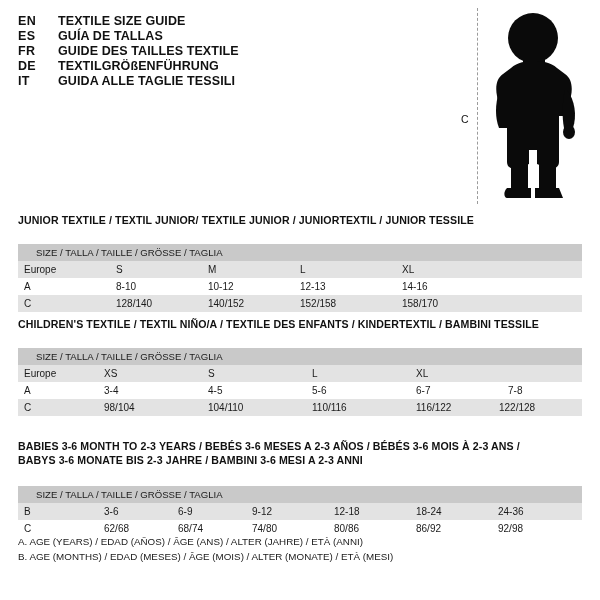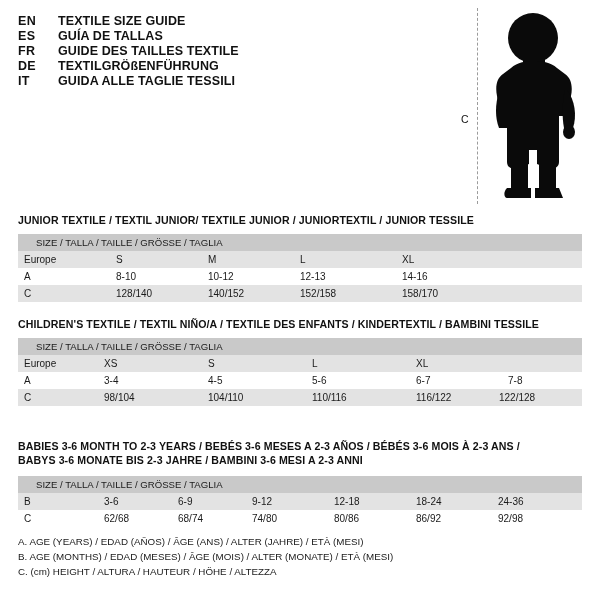--- a/index.html
+++ b/index.html
@@ -80,21 +80,21 @@
   
   .section {
     position: absolute;
     left: 18px;
     width: 564px;
   }
   .section-title {
     font-size: 10.6px;
     font-weight: bold;
     color: #111;
-    padding-bottom: 8px;
+    padding-bottom: 18px;
     letter-spacing: 0.1px;
   }
   table.sizes {
     border-collapse: collapse;
     width: 564px;
     table-layout: fixed;
   }
   table.sizes td, table.sizes th {
     font-size: 10px;
     font-weight: normal;
@@ -316,18 +316,17 @@
         <td>74/80</td>
         <td>80/86</td>
         <td>86/92</td>
         <td>92/98</td>
       </tr>
     </tbody>
       </table>
   </div>
 
   <div class="legend">
-    <div>A. AGE (YEARS) / EDAD (AÑOS) / ÂGE (ANS) / ALTER (JAHRE) / ETÀ (MESI)</div>
+    <div>A. AGE (YEARS) / EDAD (AÑOS) / ÂGE (ANS) / ALTER (JAHRE) / ETÀ (ANNI)</div>
     <div>B. AGE (MONTHS) / EDAD (MESES) / ÂGE (MOIS) / ALTER (MONATE) / ETÀ (MESI)</div>
-    <div>C. (cm) HEIGHT / ALTURA / HAUTEUR / HÖHE / ALTEZZA</div>
   </div>
 
 </div>
 
 </body></html>

